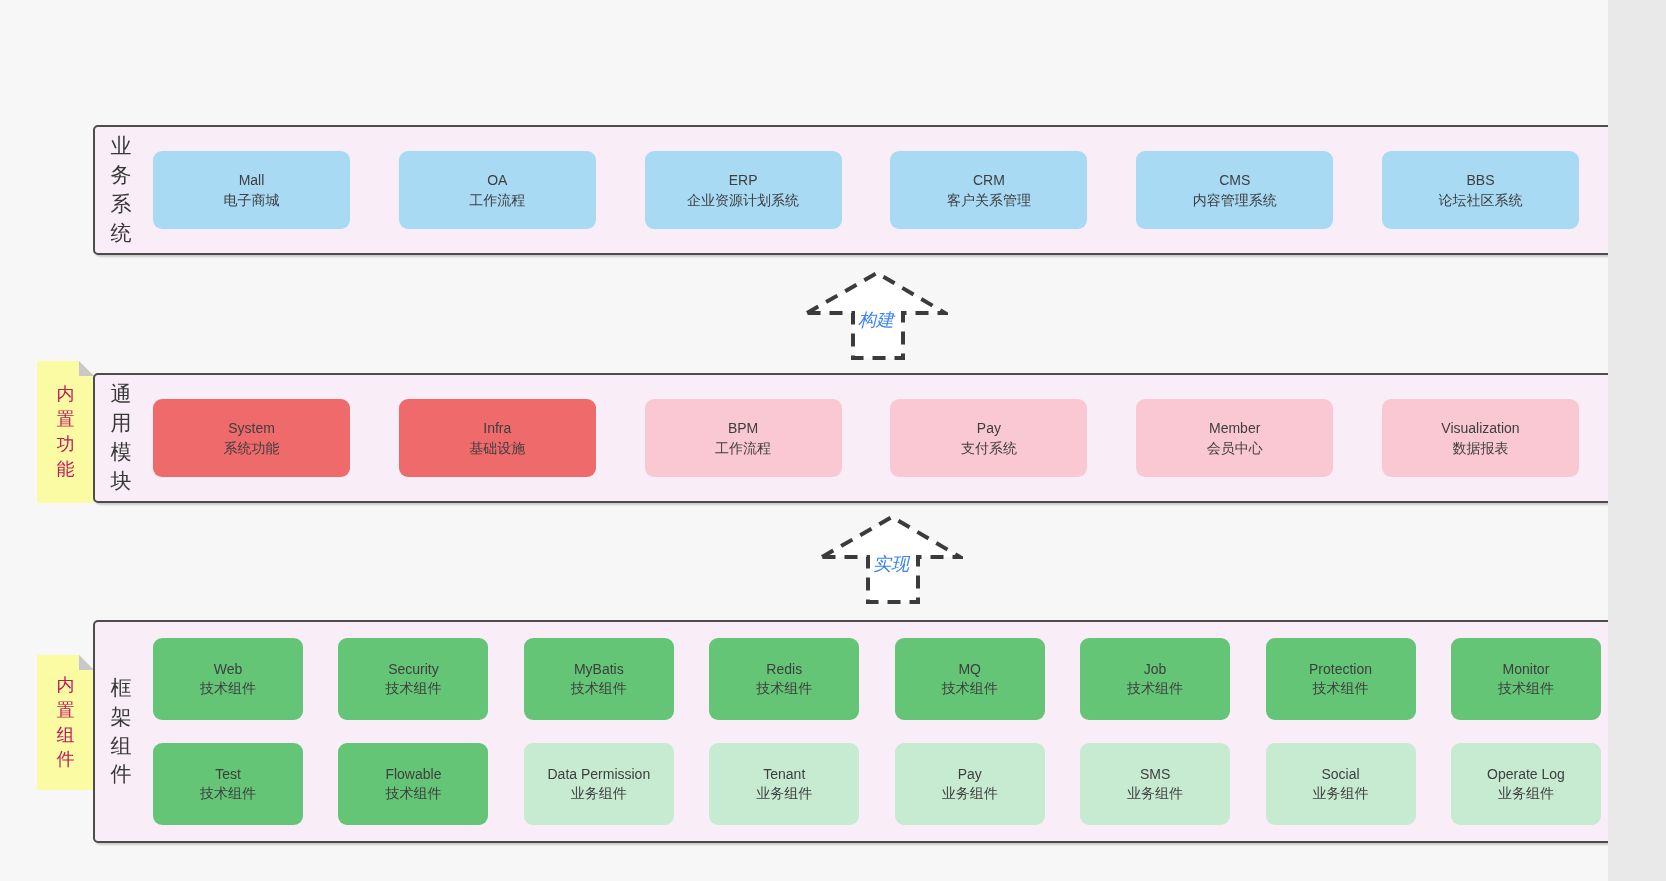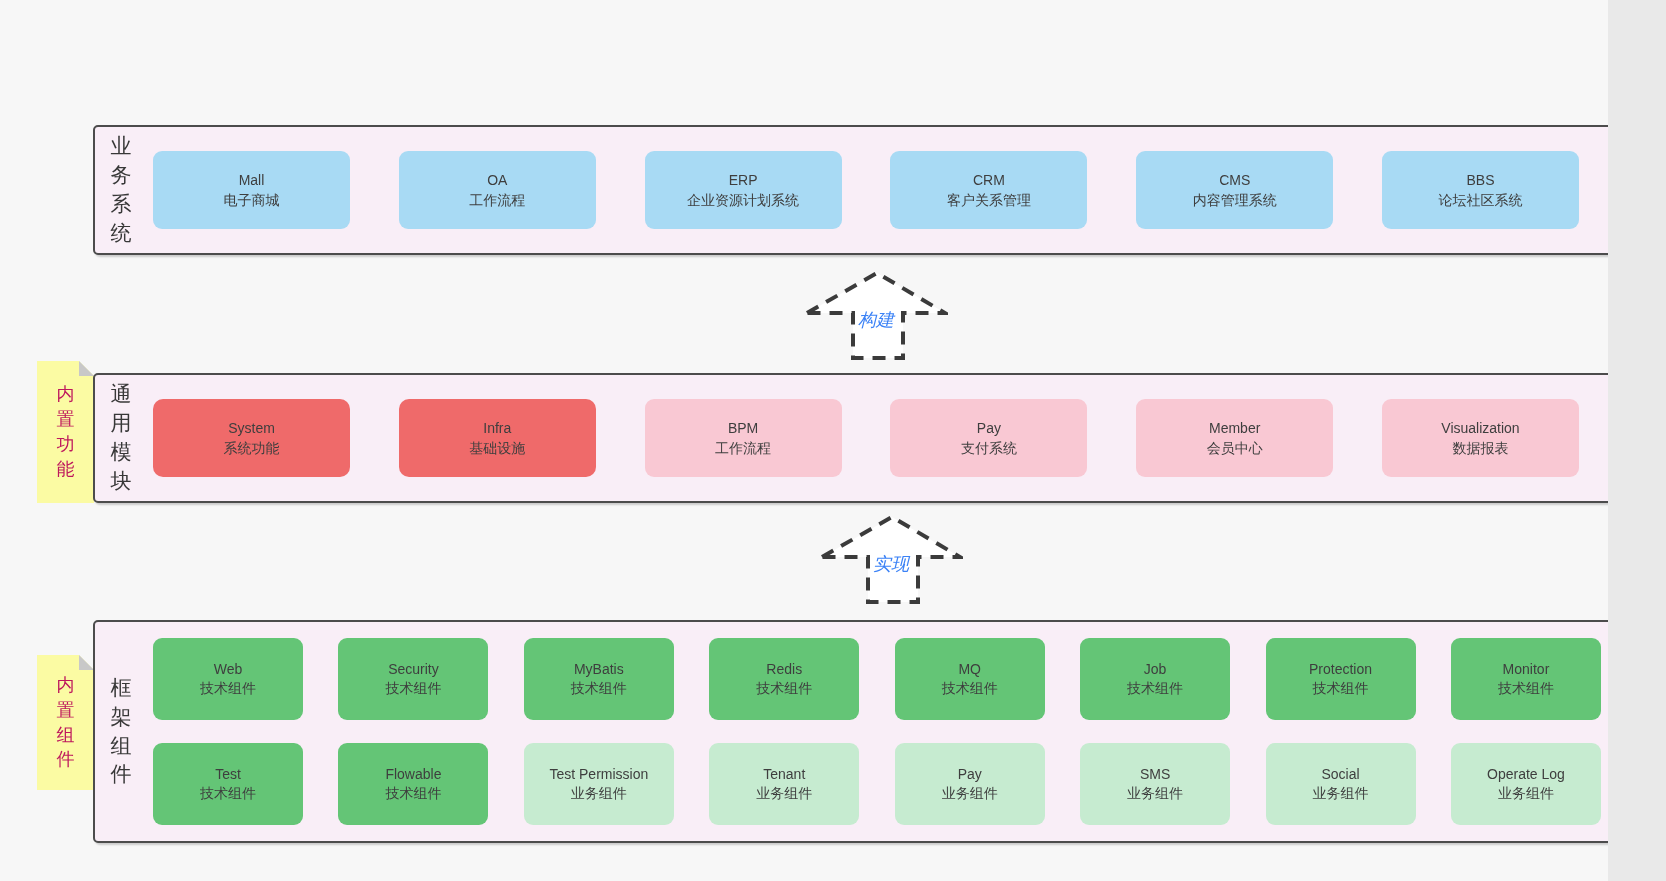--- a/index.html
+++ b/index.html
@@ -39,21 +39,21 @@
   .row8{display:flex;justify-content:space-between;gap:20px;}
   .box{
     box-sizing:border-box;border-radius:9px;
     display:flex;flex-direction:column;align-items:center;justify-content:center;
     text-align:center;font-size:14px;line-height:1.45;color:#3e3e3e;
   }
   .box-lg{width:197px;height:78px;}
   .box-sm{width:150px;height:82px;padding:0 18px;line-height:1.38;}
   .box-title,.box-subtitle{display:block;}
   .v-blue{background:#a8daf4;}
-  .v-red{background:#ef6a6a;border-radius:10px;}
+  .v-red{background:#ef6a6a;}
   .v-pink{background:#f9c8d3;}
   .v-green{background:#64c576;}
   .v-lgreen{background:#c6ebd0;}
   
   .note{position:absolute;left:37px;width:57px;z-index:1;}
   #note-mid{top:361px;height:142px;}
   #note-bottom{top:655px;height:135px;}
   .note-bg{
     position:absolute;inset:0;background:#fbfba3;
     clip-path:polygon(0 0,calc(100% - 15px) 0,100% 15px,100% 100%,0 100%);
@@ -219,21 +219,21 @@
       <div class="row8">
         <div class="box box-sm v-green">
           <span class="box-title">Test</span>
           <span class="box-subtitle">技术组件</span>
         </div>
         <div class="box box-sm v-green">
           <span class="box-title">Flowable</span>
           <span class="box-subtitle">技术组件</span>
         </div>
         <div class="box box-sm v-lgreen">
-          <span class="box-title">Test Permission</span>
+          <span class="box-title">Data Permission</span>
           <span class="box-subtitle">业务组件</span>
         </div>
         <div class="box box-sm v-lgreen">
           <span class="box-title">Tenant</span>
           <span class="box-subtitle">业务组件</span>
         </div>
         <div class="box box-sm v-lgreen">
           <span class="box-title">Pay</span>
           <span class="box-subtitle">业务组件</span>
         </div>

